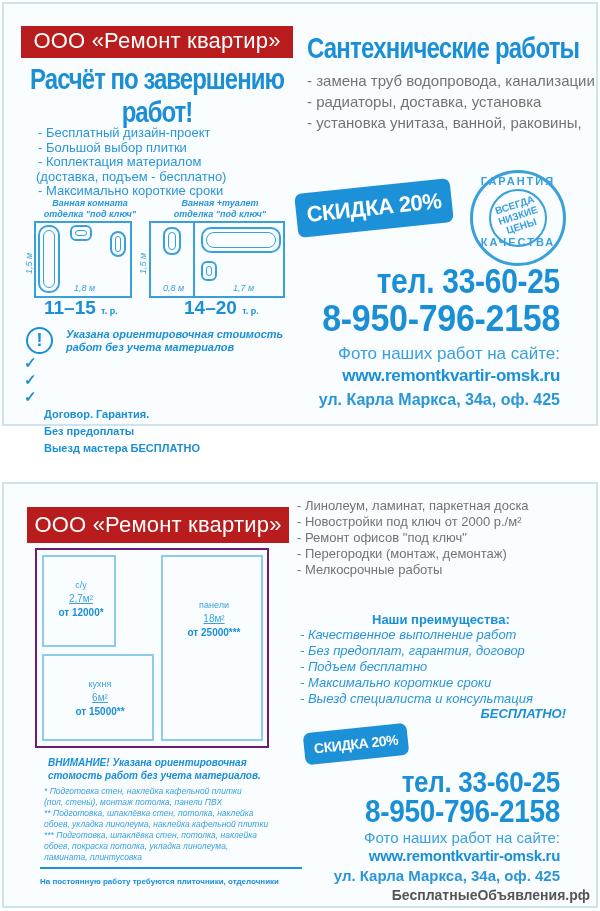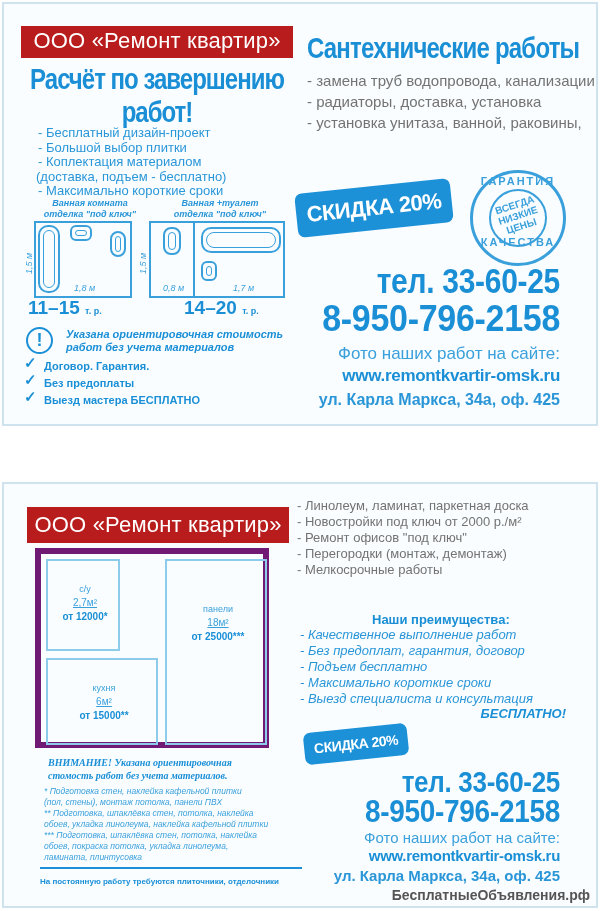--- a/index.html
+++ b/index.html
@@ -35,25 +35,25 @@
   .plan-cap { position: absolute; font-size: 9px; font-style: italic; font-weight: bold; color: #2a96d8; text-align: center; line-height: 11px; }
   .plan { position: absolute; border: 2px solid #3aa0dc; }
   .fixture { position: absolute; border: 2px solid #3aa0dc; border-radius: 10px; }
   .fixture::after { content: ""; position: absolute; inset: 3px; border: 1.5px solid #3aa0dc; border-radius: 8px; }
   .dim { position: absolute; font-size: 9px; font-style: italic; color: #3aa0dc; white-space: nowrap; }
   .dim.v { transform: rotate(-90deg); transform-origin: left top; }
   .price { position: absolute; font-weight: bold; color: #1a8fd6; font-size: 19px; white-space: nowrap; }
   .price small { font-size: 9px; }
 
   .note-ital { position: absolute; font-size: 11px; font-style: italic; font-weight: bold; color: #1a8fd6; line-height: 13px; white-space: nowrap; }
-  .check-row { position: absolute; font-size: 11px; font-weight: bold; color: #1a8fd6; white-space: nowrap; }
+  .check-row { position: absolute; font-size: 11px; font-weight: bold; color: #1a8fd6; white-space: nowrap; margin-top: 48px; }
   .check { position: absolute; color: #1a8fd6; font-weight: bold; font-size: 15px; }
   .excl { position: absolute; width: 27px; height: 27px; border: 2px solid #1a8fd6; border-radius: 50%; color: #1a8fd6; font-weight: bold; text-align: center; line-height: 23px; font-size: 18px; }
 
-  .fp-wall { position: absolute; border: 6px solid #701a75; }
+  .fp-wall { position: absolute; border: 2px solid #701a75; }
   .fp-room { position: absolute; border: 2px solid #8ccbe9; }
   .fp-label { position: absolute; font-size: 9px; color: #3aa0dc; text-align: center; line-height: 13px; }
   .fp-label b { color: #1a8fd6; font-size: 10px; }
   .fp-label u { font-size: 10px; }
 
   .small-ital { position: absolute; font-size: 8.5px; font-style: italic; color: #3aa0dc; line-height: 11px; }
   .warn { position: absolute; font-size: 10px; font-style: italic; color: #1a8fd6; line-height: 13px; font-weight: bold; }
   .divider { position: absolute; height: 2px; background: #1c91d8; }
   .vacancy { position: absolute; font-size: 8px; font-weight: bold; color: #1a8fd6; white-space: nowrap; }
 
@@ -89,21 +89,21 @@
     <div>Ванная комната</div>
     <div>отделка "под ключ"</div>
   </div>
   <div class="plan" style="left:30px; top:217px; width:98px; height:77px;">
     <div class="fixture" style="left:2px; top:2px; width:22px; height:68px;"></div>
     <div class="fixture" style="left:34px; top:2px; width:22px; height:16px; border-radius:6px;"></div>
     <div class="fixture" style="left:74px; top:8px; width:16px; height:26px; border-radius:8px;"></div>
     <div class="dim" style="left:38px; top:60px;">1,8 м</div>
   </div>
   <div class="dim v" style="left:20px; top:270px;">1,5 м</div>
-  <div class="price" style="left:24px; top:293px;">
+  <div class="price" style="left:40px; top:293px;">
     <span>11–15</span> <small>т. р.</small>
   </div>
 
   <div class="plan-cap" style="left:160px; top:194px; width:112px;">
     <div>Ванная +туалет</div>
     <div>отделка "под ключ"</div>
   </div>
   <div class="plan" style="left:145px; top:217px; width:136px; height:77px;">
     <div style="position:absolute; left:42px; top:0; width:2px; height:73px; background:#3aa0dc;"></div>
     <div class="fixture" style="left:12px; top:4px; width:18px; height:28px; border-radius:8px;"></div>
@@ -182,21 +182,21 @@
     </div>
     <div class="fp-room" style="left:5px; top:104px; width:112px; height:87px;">
       <div class="fp-label" style="left:0; top:22px; width:112px;">
         <div>кухня</div>
         <div><u>6м²</u></div>
         <div><b>от 15000**</b></div>
       </div>
     </div>
   </div>
 
-  <div class="warn" style="left:44px; top:272px;font-family:Liberation Serif, serif;">
+  <div class="warn" style="left:44px; top:272px;">
     <div>ВНИМАНИЕ! Указана ориентировочная</div>
     <div>стомость работ без учета материалов.</div>
   </div>
 
   <div class="small-ital" style="left:40px; top:302px;">
     <div>* Подготовка стен, наклейка кафельной плитки</div>
     <div>(пол, стены), монтаж потолка, панели ПВХ</div>
     <div>** Подготовка, шпаклёвка стен, потолка, наклейка</div>
     <div>обоев, укладка линолеума, наклейка кафельной плитки</div>
     <div>*** Подготовка, шпаклёвка стен, потолка, наклейка</div>

